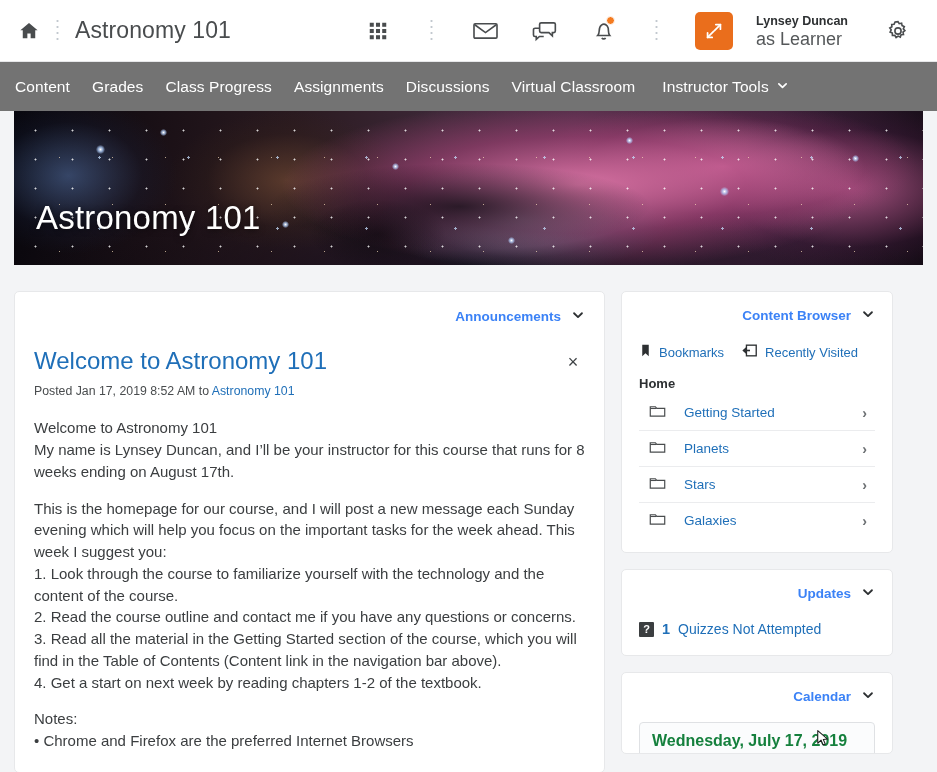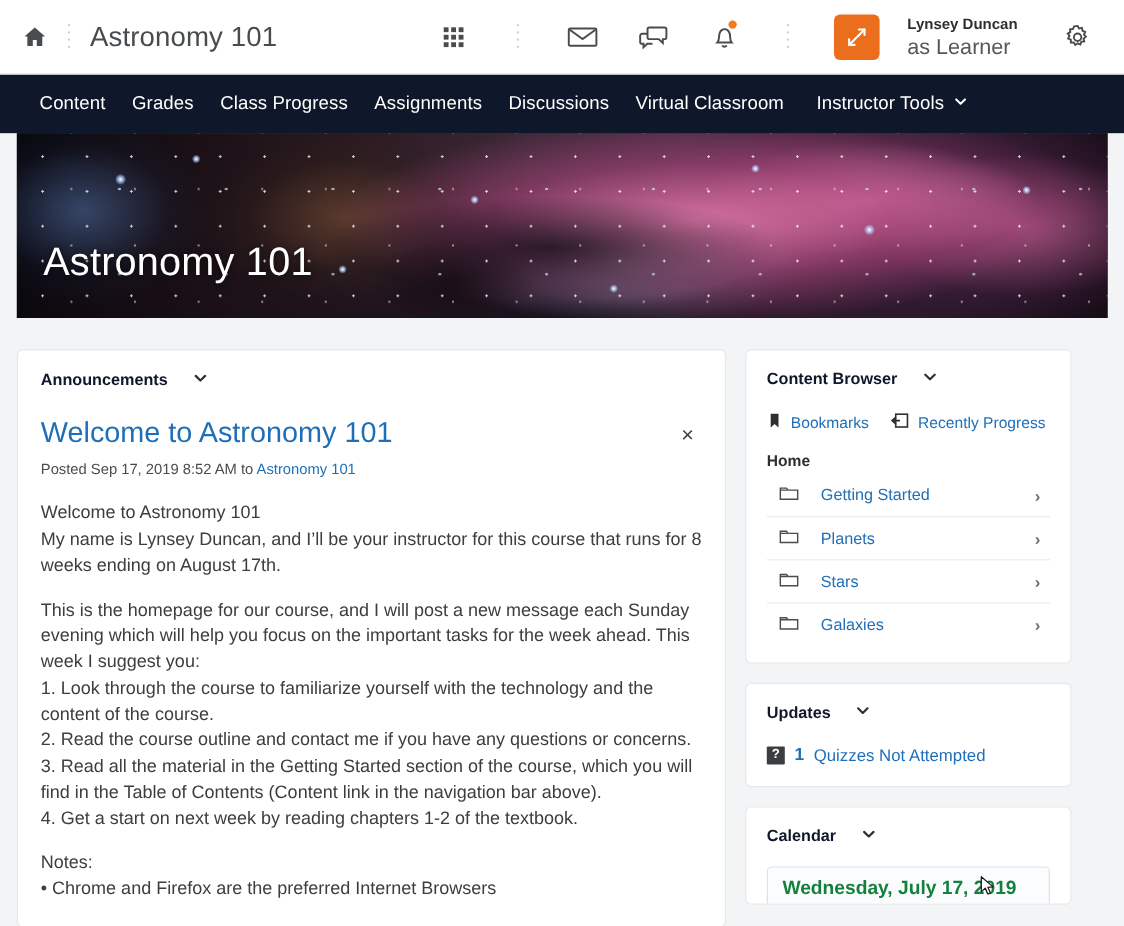--- a/index.html
+++ b/index.html
@@ -47,23 +47,23 @@
     display: flex; align-items: center; justify-content: center;
     color: #fff; margin-left: 8px; cursor: pointer;
   }
   .userblock { margin-left: 10px; line-height: 1.22; cursor: pointer; }
   .uname { font-size: 12.5px; color: #2d3032; font-weight: bold; white-space: nowrap; }
   .urole { font-size: 18px; color: #55585a; white-space: nowrap; }
   .gear { margin-left: 14px; }
 
   
   .navbar {
-    height: 49px; background: #0f172a;
+    height: 49px; background: #737373;
     display: flex; align-items: flex-end;
-    padding-left: 22px; gap: 0;
+    padding-left: 4px; gap: 0;
   }
   .navitem {
     color: #ffffff; font-size: 15.5px; padding: 0 11px;
     white-space: nowrap; cursor: pointer; letter-spacing: .1px;
     display: flex; align-items: center; gap: 7px; height: 100%;
   }
   .navitem.with-caret { padding-right: 8px; margin-left: 5px; }
   .caret { display: inline-block; }
 
   
@@ -109,23 +109,24 @@
   }
 
   .content-row { display: flex; gap: 16px; padding-top: 26px; align-items: flex-start; }
   .col-main { width: 591px; flex: 0 0 591px; }
   .col-side { width: 272px; flex: 0 0 272px; }
 
   .card {
     background: #ffffff; border: 1px solid #e7e8ea; border-radius: 5px;
   }
   .panel-head {
-    display: flex; align-items: center; gap: 20px;
-    font-size: 13.5px; font-weight: bold; color: #0f172a;
+    display: flex; align-items: center; gap: 10px;
+    font-size: 13.5px; font-weight: bold; color: #3b82f6;
     cursor: pointer;
+    justify-content: flex-end;
   }
   .chev-d { color: #2d3032; display: inline-block; }
 
   
   .ann-card { padding: 16px 19px 20px 19px; min-height: 456px; }
   .ann-title-row { display: flex; align-items: flex-start; margin-top: 22px; }
   .ann-title {
     font-size: 24px; color: #1f6fb8; font-weight: 400;
     cursor: pointer; line-height: 1.18; flex: 1;
   }
@@ -293,21 +294,21 @@
               </svg>
           </span>
         </div>
 
         <div class="ann-title-row">
           <div class="ann-title">Welcome to Astronomy 101</div>
           <div class="ann-close">×</div>
         </div>
 
         <div class="ann-meta">
-          <span>Posted Sep 17, 2019 8:52 AM to </span><a>Astronomy 101</a>
+          <span>Posted Jan 17, 2019 8:52 AM to </span><a>Astronomy 101</a>
         </div>
 
         <div class="ann-body">
           <p style="white-space:pre-line;">Welcome to Astronomy 101
 My name is Lynsey Duncan, and I’ll be your instructor for this course that runs for 8 weeks ending on August 17th.</p>
           <p style="white-space:pre-line;">This is the homepage for our course, and I will post a new message each Sunday evening which will help you focus on the important tasks for the week ahead. This week I suggest you:
 1. Look through the course to familiarize yourself with the technology and the content of the course.
 2. Read the course outline and contact me if you have any questions or concerns.
 3. Read all the material in the Getting Started section of the course, which you will find in the Table of Contents (Content link in the navigation bar above).
 4. Get a start on next week by reading chapters 1-2 of the textbook.</p>
@@ -339,21 +340,21 @@
             <span>Bookmarks</span>
           </span>
           <span class="cb-link">
             <span>
               <svg viewBox="0 0 18 16" width="16" height="15" fill="none" stroke="#2d3032" stroke-width="1.5">
                 <rect x="5" y="2" width="11" height="12"></rect>
                 <path d="M9 8H2" stroke-width="1.8"></path>
                   <path d="M5 5 1.6 8 5 11" fill="#2d3032" stroke-width="1.6"></path>
               </svg>
             </span>
-            <span>Recently Progress</span>
+            <span>Recently Visited</span>
           </span>
         </div>
 
         <div class="cb-home">Home</div>
 
         <div class="folder-list">
           <div class="folder-row">
             <span><svg viewBox="0 0 20 16" width="17" height="14" fill="none" stroke="#494c4e" stroke-width="1.4">
                   <path d="M1.5 14V3h6l1.6 2H18.5v9z"></path>
                   <path d="M1.5 5h7"></path>

